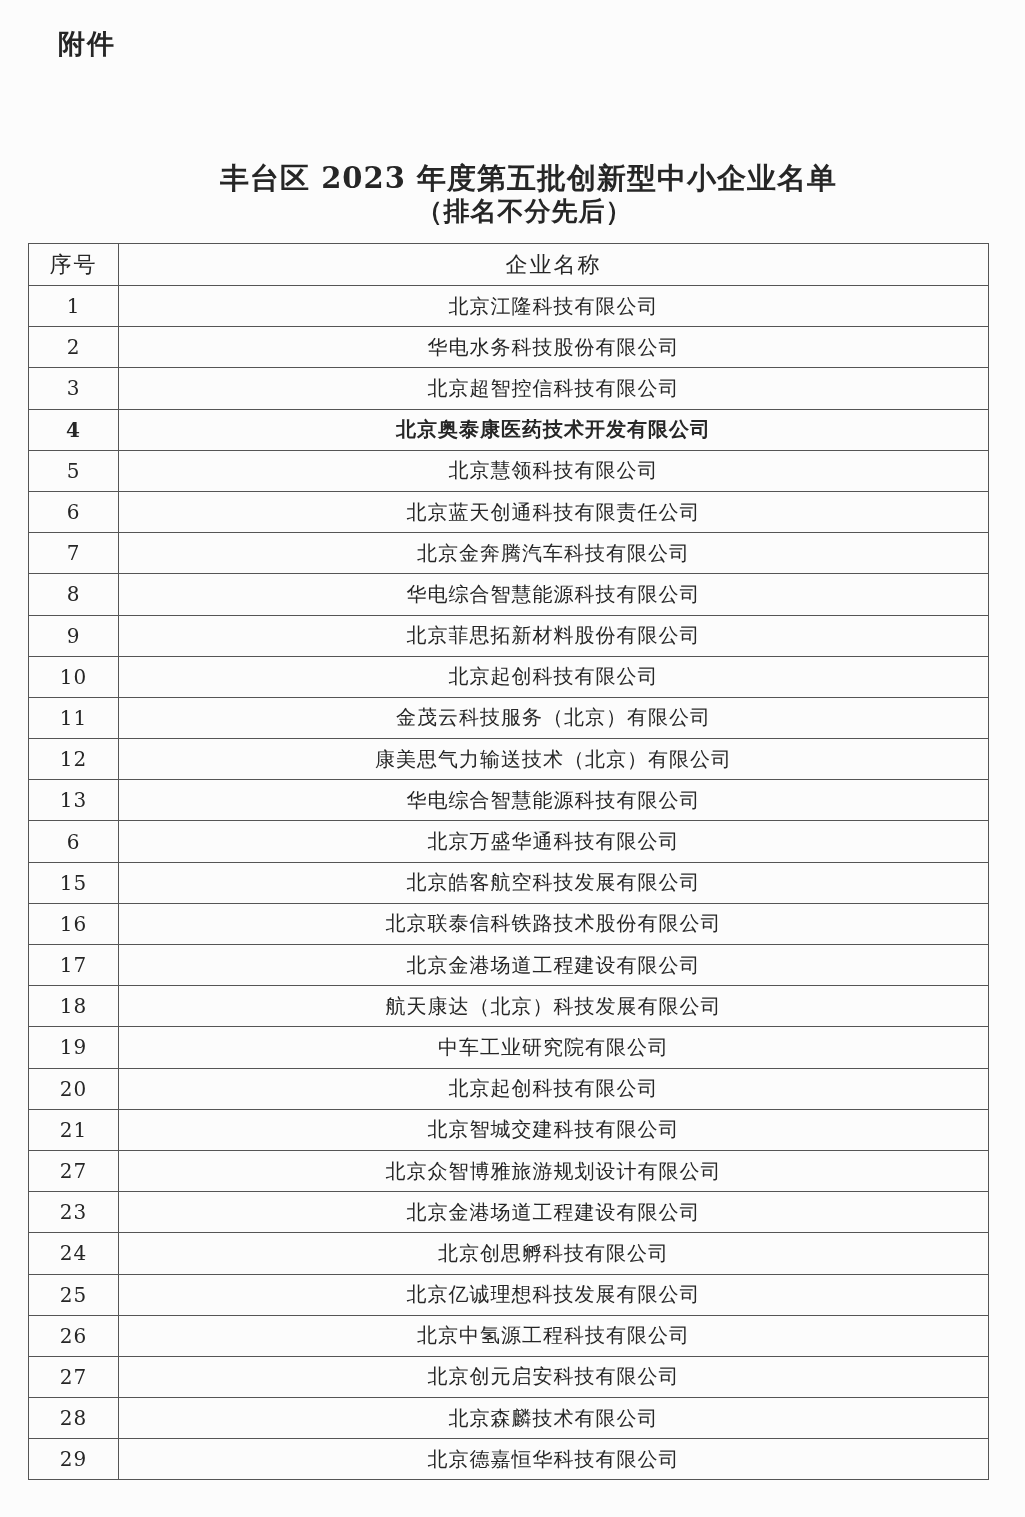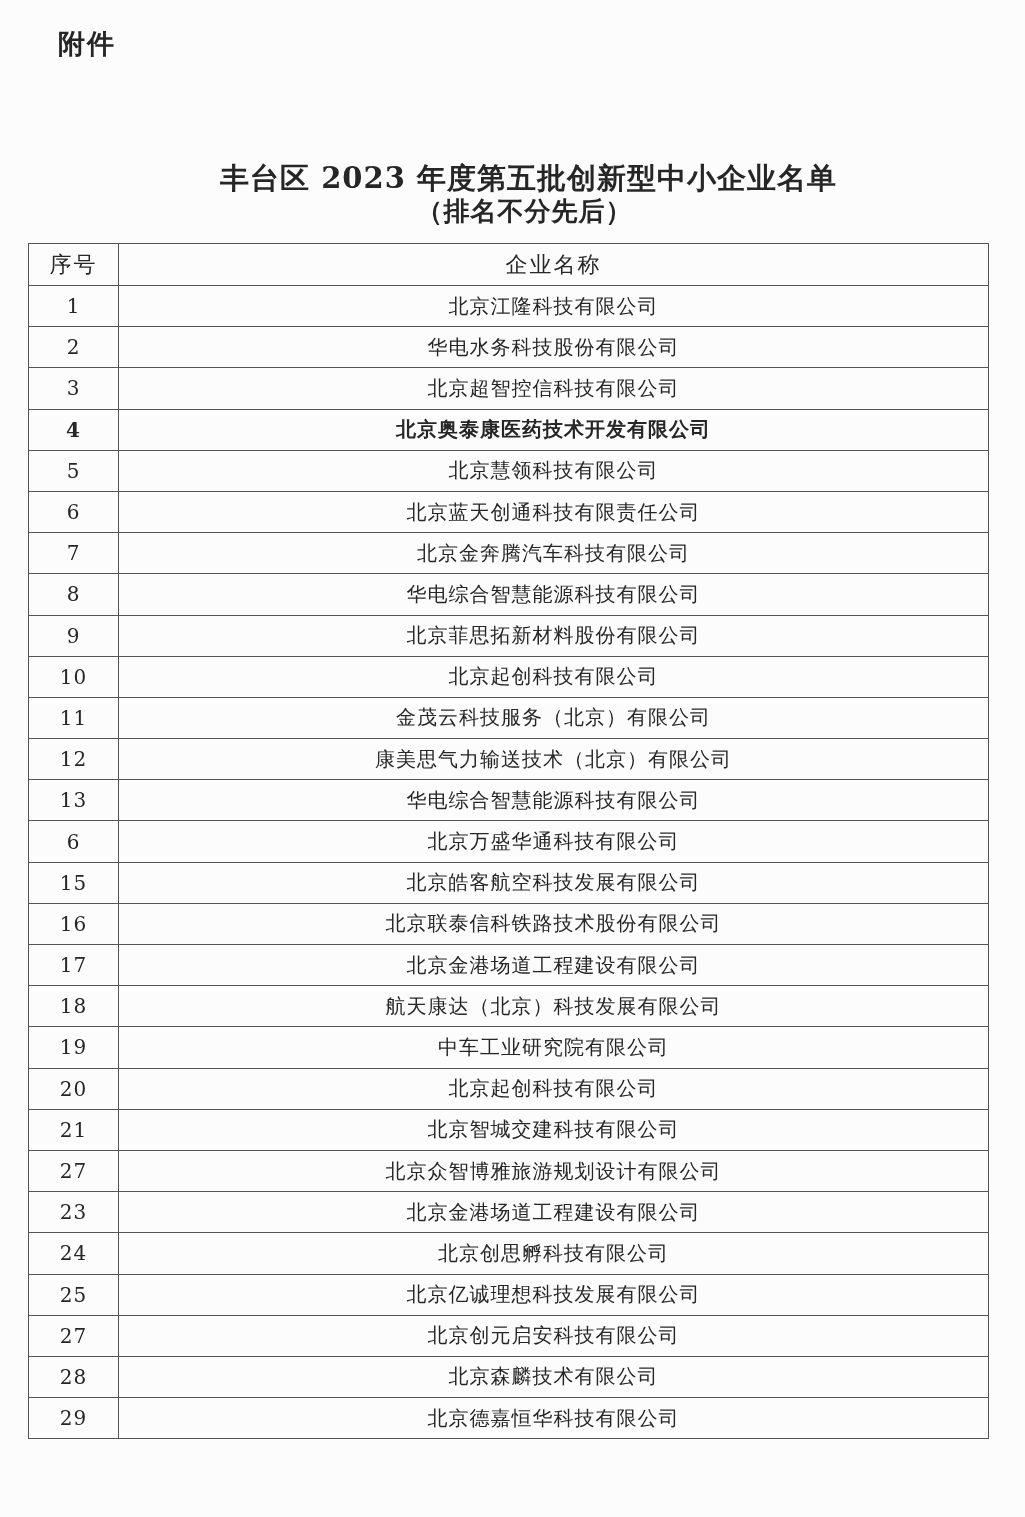--- a/index.html
+++ b/index.html
@@ -192,20 +192,24 @@
         </tr>
         <tr>
           <td class="col-no">24</td>
           <td class="col-name">北京创思孵科技有限公司</td>
         </tr>
         <tr>
           <td class="col-no">25</td>
           <td class="col-name">北京亿诚理想科技发展有限公司</td>
         </tr>
         <tr>
+          <td class="col-no">26</td>
+          <td class="col-name">北京中氢源工程科技有限公司</td>
+        </tr>
+        <tr>
           <td class="col-no">27</td>
           <td class="col-name">北京创元启安科技有限公司</td>
         </tr>
         <tr>
           <td class="col-no">28</td>
           <td class="col-name">北京森麟技术有限公司</td>
         </tr>
         <tr>
           <td class="col-no">29</td>
           <td class="col-name">北京德嘉恒华科技有限公司</td>

